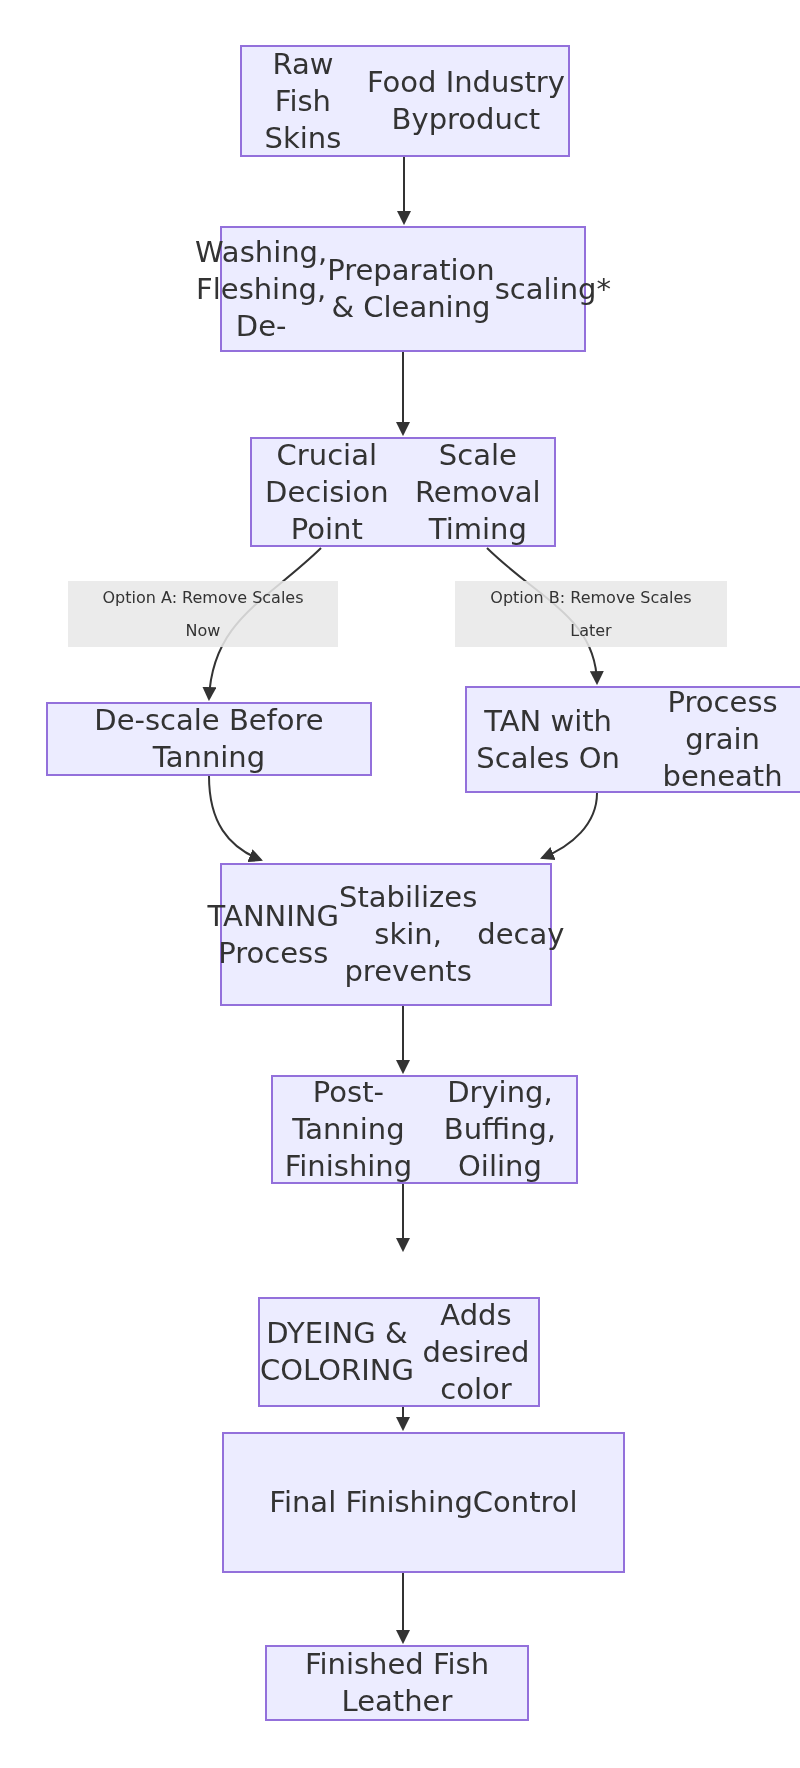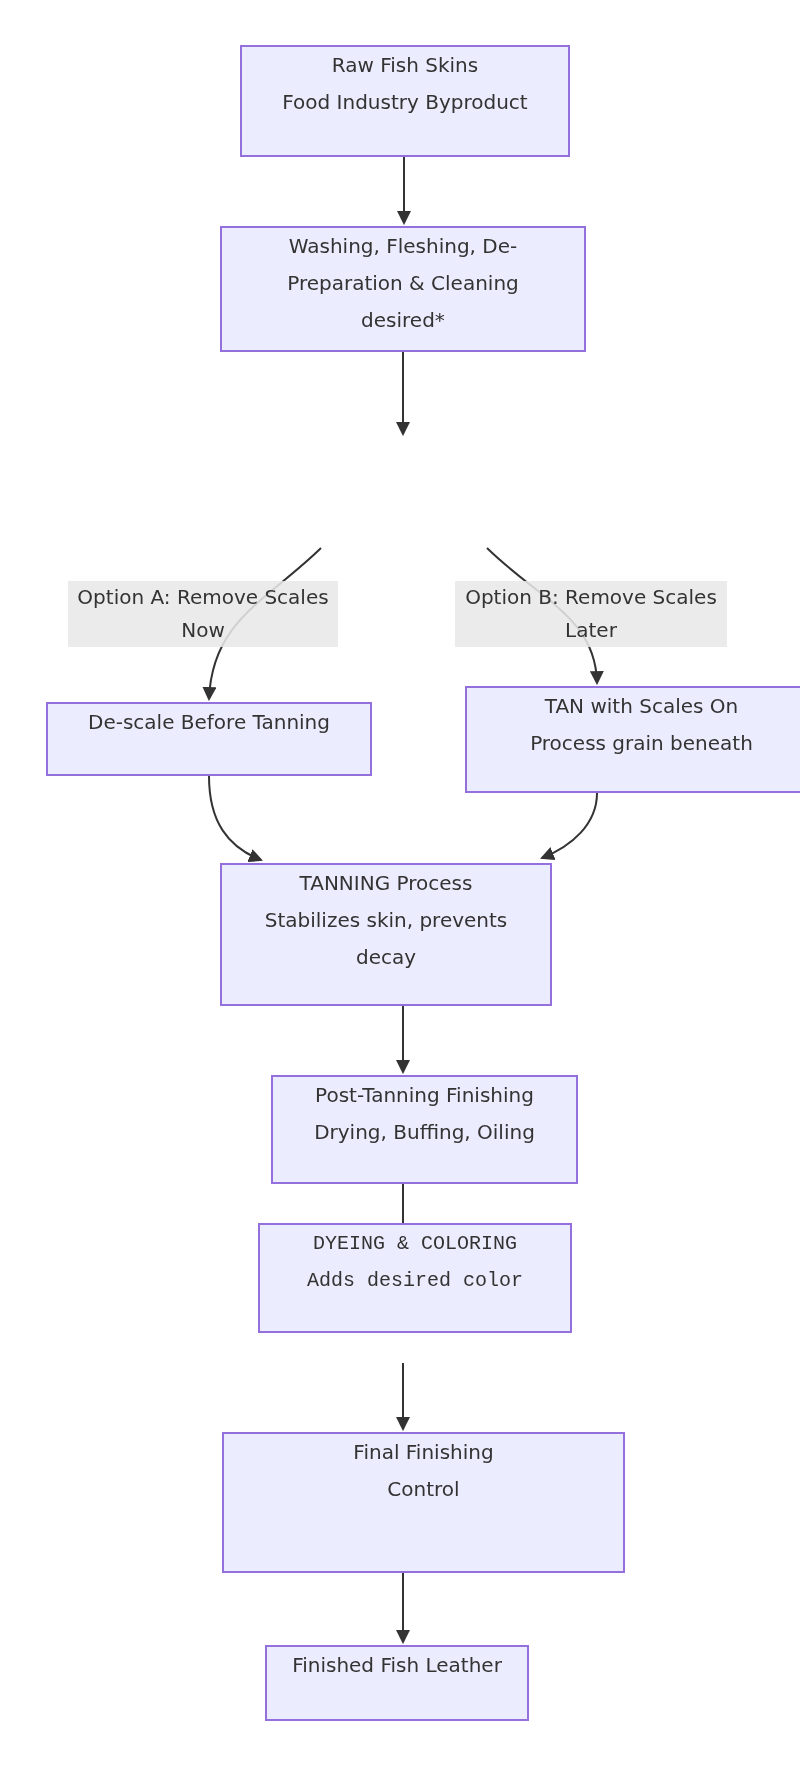--- a/index.html
+++ b/index.html
@@ -22,38 +22,38 @@
     stroke: #333333;
     stroke-width: 2px;
   }
   .node {
     position: absolute;
     box-sizing: border-box;
     background: #ECECFF;
     border: 2px solid #9370DB;
     color: #333333;
     display: flex;
-    flex-direction: column;
-    justify-content: flex-start;
+    flex-direction: row;
+    justify-content: center;
     align-items: center;
     text-align: center;
-    font-size: 20px;
+    font-size: 29px;
     line-height: 37px;
   }
   .edge-label {
     position: absolute;
     box-sizing: border-box;
     background: rgba(232,232,232,0.87);
     color: #333333;
     display: flex;
     flex-direction: column;
     justify-content: center;
     align-items: center;
     text-align: center;
-    font-size: 20px;
+    font-size: 16px;
     line-height: 33px;
   }
 </style>
 </head>
 <body>
 
 <div class="canvas">
 
   <svg class="edges" viewBox="0 0 800 1768">
     <defs>
@@ -84,23 +84,27 @@
   </div>
 
   <div class="node" style="left:240px; top:45px; width:330px; height:112px;">
     <div>Raw Fish Skins</div>
     <div>Food Industry Byproduct</div>
   </div>
 
   <div class="node" style="left:220px; top:226px; width:366px; height:126px;">
     <div>Washing, Fleshing, De-</div>
     <div>Preparation &amp; Cleaning</div>
-    <div>desired*</div>
+    <div>scaling*</div>
   </div>
 
+  <div class="node" style="left:250px; top:437px; width:306px; height:110px;">
+    <div>Crucial Decision Point</div>
+    <div>Scale Removal Timing</div>
+  </div>
 
   <div class="node" style="left:46px; top:702px; width:326px; height:74px;">
     <div>De-scale Before Tanning</div>
   </div>
 
   <div class="node" style="left:465px; top:686px; width:353px; height:107px;">
     <div>TAN with Scales On</div>
     <div>Process grain beneath</div>
   </div>
 
@@ -108,21 +112,21 @@
     <div>TANNING Process</div>
     <div>Stabilizes skin, prevents</div>
     <div>decay</div>
   </div>
 
   <div class="node" style="left:250px; top:1075px; width:307px; height:109px;margin-left:21px;">
     <div>Post-Tanning Finishing</div>
     <div>Drying, Buffing, Oiling</div>
   </div>
 
-  <div class="node" style="left:258px; top:1223px; width:314px; height:110px;font-family:Liberation Mono, monospace;">
+  <div class="node" style="left:258px; top:1297px; width:282px; height:110px;">
     <div>DYEING &amp; COLORING</div>
     <div>Adds desired color</div>
   </div>
 
   <div class="node" style="left:222px; top:1432px; width:403px; height:141px;">
     <div>Final Finishing</div>
     <div>Control</div>
   </div>
 
   <div class="node" style="left:265px; top:1645px; width:264px; height:76px;">

